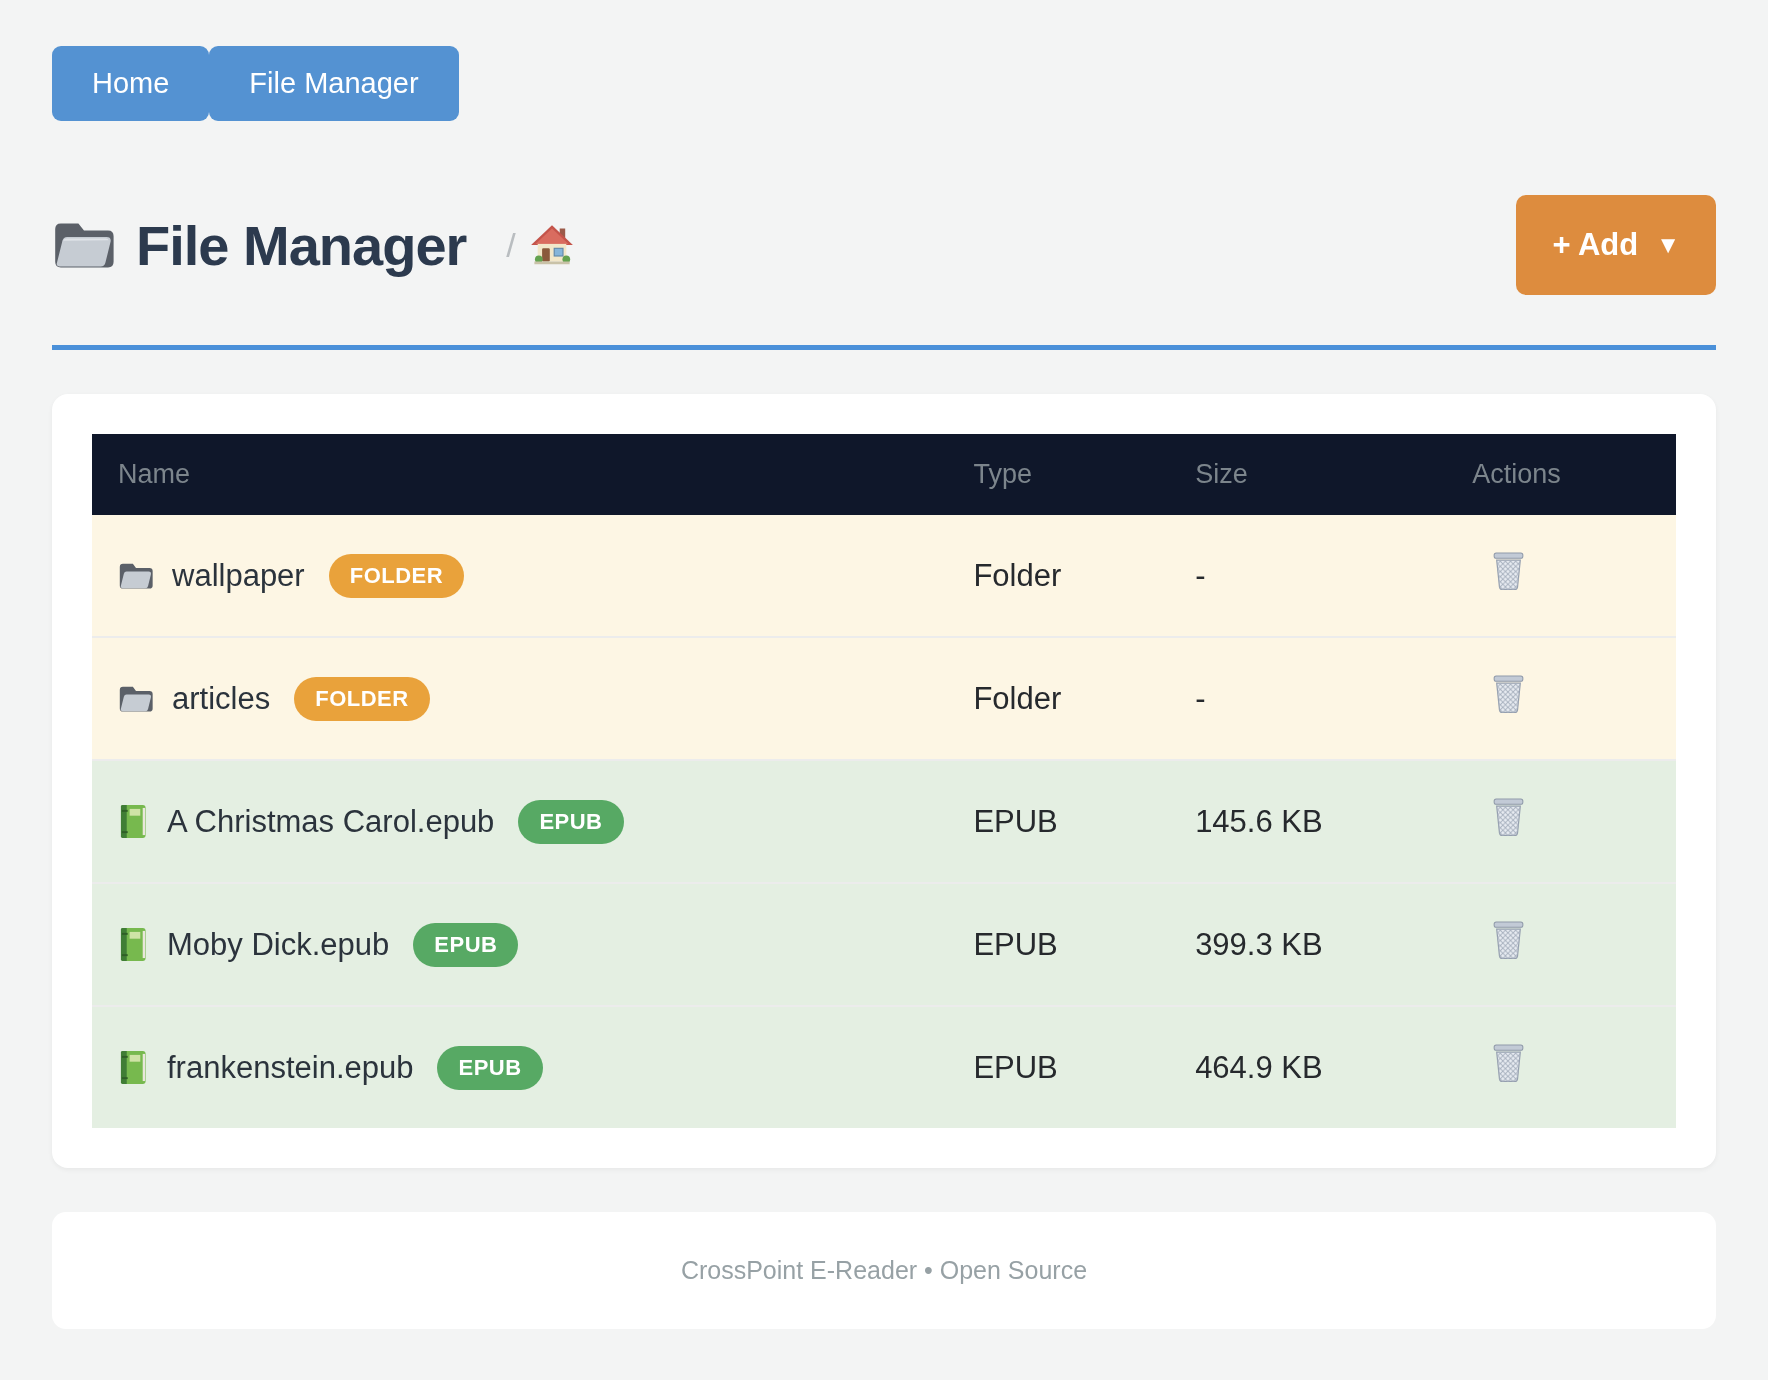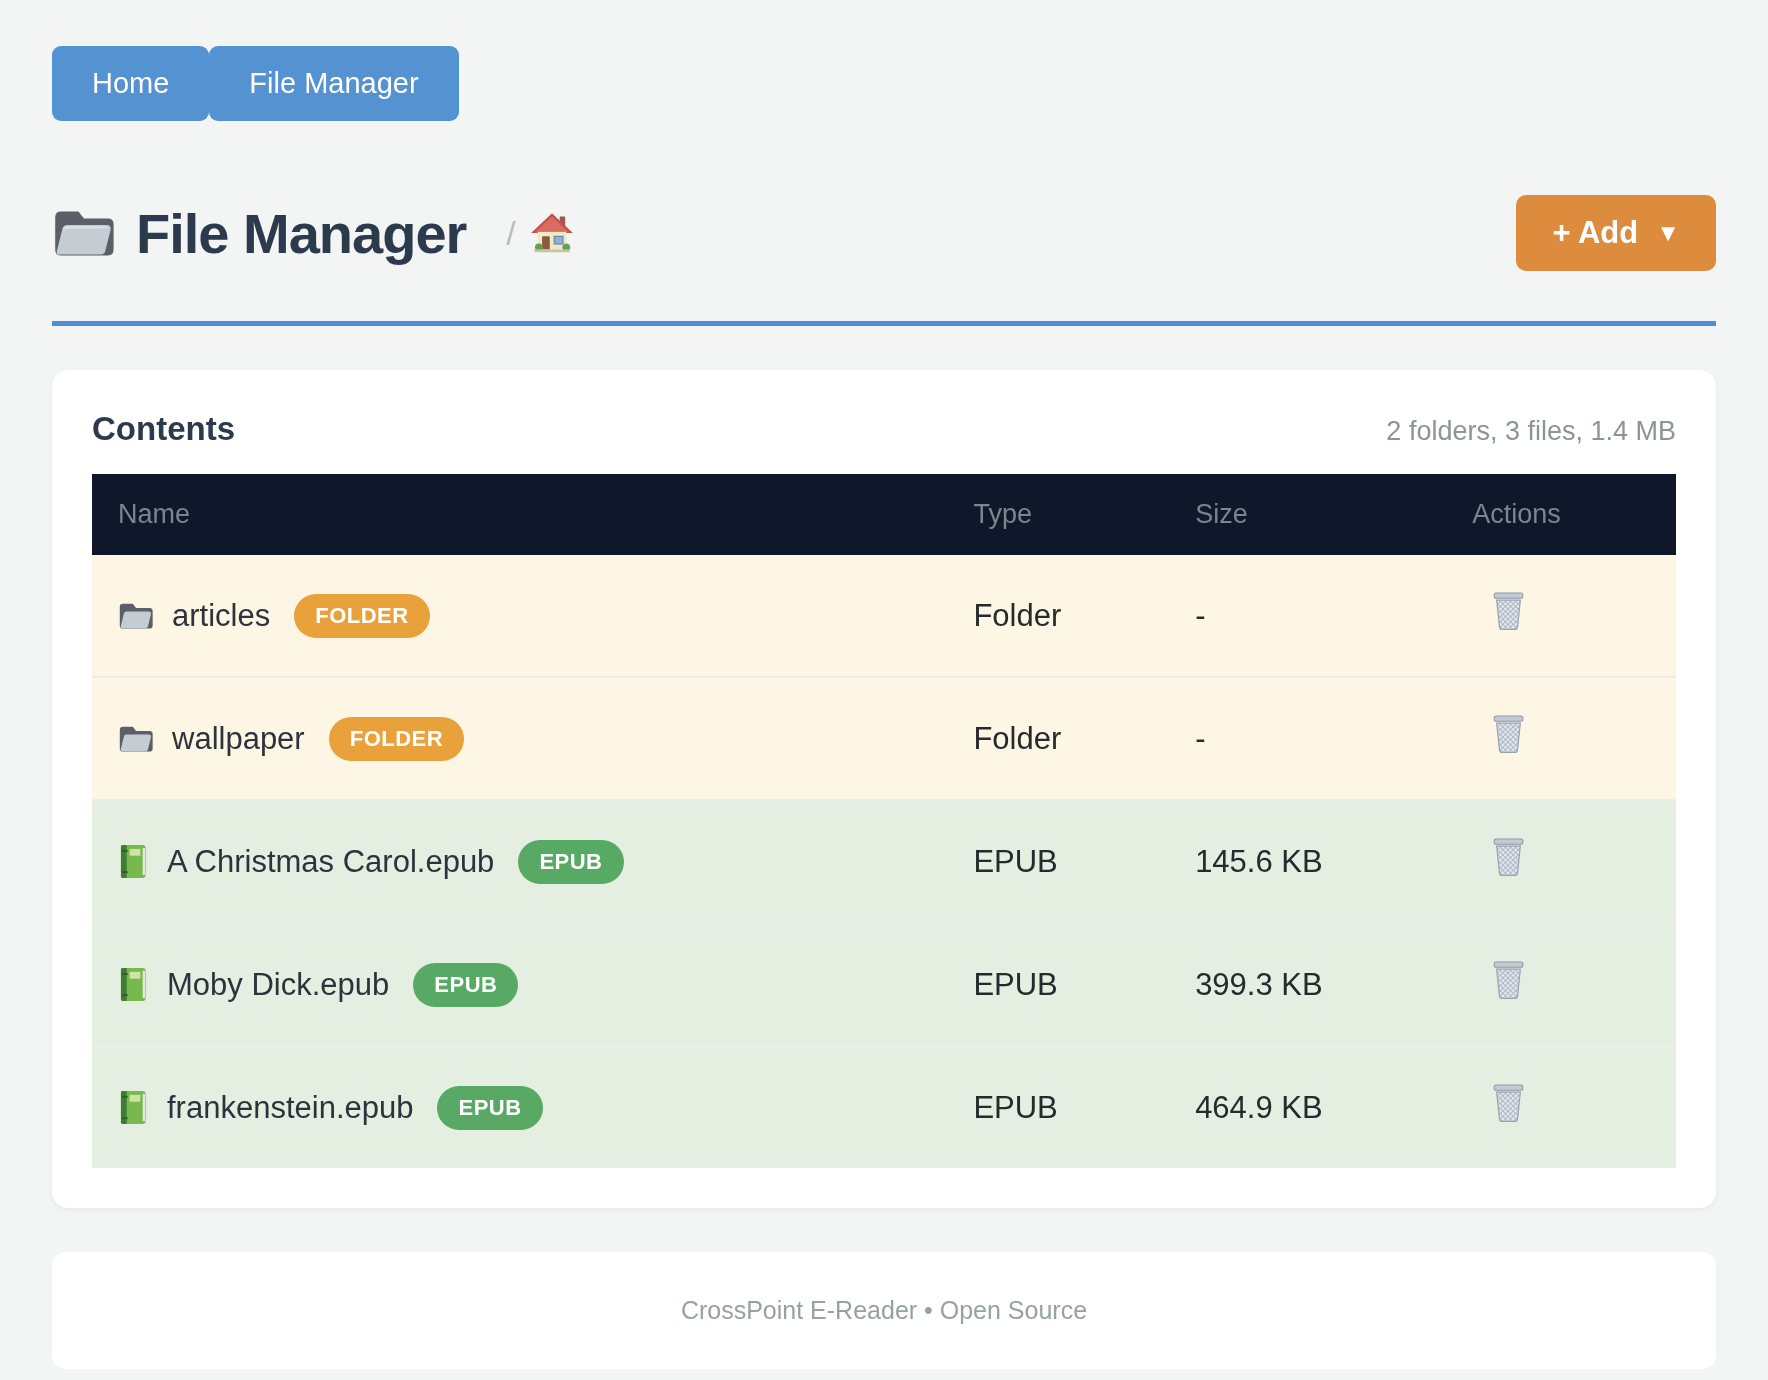--- a/index.html
+++ b/index.html
@@ -25,21 +25,21 @@
   }
   .title-wrap { display:flex; align-items:center; gap:20px; }
   .title-icon svg { width:64px; height:56px; display:block; }
   .page-title { font-size:56px; font-weight:700; color:#2c3a4e; letter-spacing:-1px; }
   .crumb { display:flex; align-items:center; gap:14px; margin-left:20px; }
   .crumb-sep { color:#b9bdc0; font-size:34px; }
   .crumb-home svg { width:44px; height:44px; display:block; cursor:pointer; }
   .add-btn {
     background:#dd8c3e; color:#ffffff; border:none; cursor:pointer;
     font-family:inherit; font-size:31px; font-weight:700;
-    padding:20px 36px; border-radius:10px;
+    padding:32px 36px; border-radius:10px;
     display:flex; align-items:center; gap:18px;
   }
   .add-caret { font-size:24px; }
 
   
   .card {
     background:#ffffff; border-radius:16px; margin-top:44px; padding:40px;
     box-shadow:0 2px 5px rgba(0,0,0,0.05);
   }
   .card-head { display:flex; align-items:baseline; justify-content:space-between; margin-bottom:26px; }
@@ -115,24 +115,20 @@
         </span>
       </span>
     </div>
     <button class="add-btn">
       <span>+ Add</span>
       <span class="add-caret">▼</span>
     </button>
   </div>
 
   <div class="card">
-    <div class="card-head">
-      <span class="card-title">Contents</span>
-      <span class="card-summary">2 folders, 3 files, 1.4 MB</span>
-    </div>
 
     <table>
       <colgroup>
           <col style="width:54%">
           <col style="width:14%">
           <col style="width:17.5%">
           <col style="width:14.5%">
         </colgroup>
       <thead>
         <tr>
@@ -146,60 +142,60 @@
 
         <tr class="row-folder">
           <td>
             <span class="name-cell">
               <span class="row-icon">
                 <svg viewBox="0 0 40 34">
                     <path d="M2 7 q0-3.5 3.5-3.5 h11 l3.5 4.5 h15 q3.5 0 3.5 3.5 v16 q0 3.5-3.5 3.5 h-29.5 q-3.5 0-3.5-3.5 z" fill="#5b6068"></path>
                     <path d="M2.5 30.5 L6.5 14.5 q0.6-2.5 3-2.5 h24.5 q3.2 0 2.6 3 l-3.2 13 q-0.5 2.5-3 2.5 h-25.5 q-2.2 0-1.9-2 z" fill="#c6ccd3"></path>
                   </svg>
               </span>
+              <span class="file-name">wallpaper</span>
+              <span class="badge badge-folder">FOLDER</span>
+            </span>
+          </td>
+          <td>Folder</td>
+          <td>-</td>
+          <td>
+            <button class="trash-btn">
+              <svg viewBox="0 0 36 40">
+                  <rect x="4" y="2" width="28" height="5" rx="2" fill="#c2cad6" stroke="#8f99a9" stroke-width="1"></rect>
+                  <path d="M6.5 9 h23 l-2.7 26 q-0.3 2.5-2.5 2.5 h-12.6 q-2.2 0-2.5-2.5 z" fill="#e7ebf1" stroke="#949eae" stroke-width="1.2"></path>
+                  <path d="M6.5 9 h23 l-2.7 26 q-0.3 2.5-2.5 2.5 h-12.6 q-2.2 0-2.5-2.5 z" fill="url(#ch0)"></path>
+                </svg>
+            </button>
+          </td>
+        </tr>
+
+        <tr class="row-folder">
+          <td>
+            <span class="name-cell">
+              <span class="row-icon">
+                <svg viewBox="0 0 40 34">
+                    <path d="M2 7 q0-3.5 3.5-3.5 h11 l3.5 4.5 h15 q3.5 0 3.5 3.5 v16 q0 3.5-3.5 3.5 h-29.5 q-3.5 0-3.5-3.5 z" fill="#5b6068"></path>
+                    <path d="M2.5 30.5 L6.5 14.5 q0.6-2.5 3-2.5 h24.5 q3.2 0 2.6 3 l-3.2 13 q-0.5 2.5-3 2.5 h-25.5 q-2.2 0-1.9-2 z" fill="#c6ccd3"></path>
+                  </svg>
+              </span>
               <span class="file-name">articles</span>
               <span class="badge badge-folder">FOLDER</span>
             </span>
           </td>
           <td>Folder</td>
           <td>-</td>
           <td>
             <button class="trash-btn">
               <svg viewBox="0 0 36 40">
                   <defs>
                     <pattern id="ch0" width="5" height="5" patternUnits="userSpaceOnUse">
                       <path d="M0 5 L5 0 M0 0 L5 5" stroke="#a9b2c0" stroke-width="1" fill="none"></path>
                     </pattern>
                   </defs>
-                  <rect x="4" y="2" width="28" height="5" rx="2" fill="#c2cad6" stroke="#8f99a9" stroke-width="1"></rect>
-                  <path d="M6.5 9 h23 l-2.7 26 q-0.3 2.5-2.5 2.5 h-12.6 q-2.2 0-2.5-2.5 z" fill="#e7ebf1" stroke="#949eae" stroke-width="1.2"></path>
-                  <path d="M6.5 9 h23 l-2.7 26 q-0.3 2.5-2.5 2.5 h-12.6 q-2.2 0-2.5-2.5 z" fill="url(#ch0)"></path>
-                </svg>
-            </button>
-          </td>
-        </tr>
-
-        <tr class="row-folder">
-          <td>
-            <span class="name-cell">
-              <span class="row-icon">
-                <svg viewBox="0 0 40 34">
-                    <path d="M2 7 q0-3.5 3.5-3.5 h11 l3.5 4.5 h15 q3.5 0 3.5 3.5 v16 q0 3.5-3.5 3.5 h-29.5 q-3.5 0-3.5-3.5 z" fill="#5b6068"></path>
-                    <path d="M2.5 30.5 L6.5 14.5 q0.6-2.5 3-2.5 h24.5 q3.2 0 2.6 3 l-3.2 13 q-0.5 2.5-3 2.5 h-25.5 q-2.2 0-1.9-2 z" fill="#c6ccd3"></path>
-                  </svg>
-              </span>
-              <span class="file-name">wallpaper</span>
-              <span class="badge badge-folder">FOLDER</span>
-            </span>
-          </td>
-          <td>Folder</td>
-          <td>-</td>
-          <td>
-            <button class="trash-btn">
-              <svg viewBox="0 0 36 40">
                   <rect x="4" y="2" width="28" height="5" rx="2" fill="#c2cad6" stroke="#8f99a9" stroke-width="1"></rect>
                   <path d="M6.5 9 h23 l-2.7 26 q-0.3 2.5-2.5 2.5 h-12.6 q-2.2 0-2.5-2.5 z" fill="#e7ebf1" stroke="#949eae" stroke-width="1.2"></path>
                   <path d="M6.5 9 h23 l-2.7 26 q-0.3 2.5-2.5 2.5 h-12.6 q-2.2 0-2.5-2.5 z" fill="url(#ch0)"></path>
                 </svg>
             </button>
           </td>
         </tr>
 
         <tr class="row-epub">
           <td>

